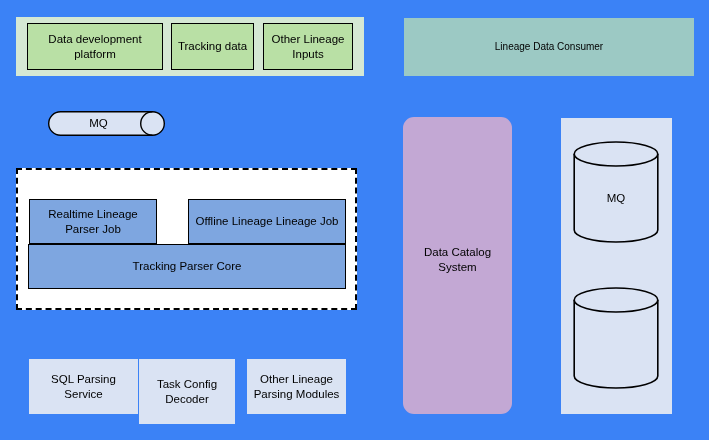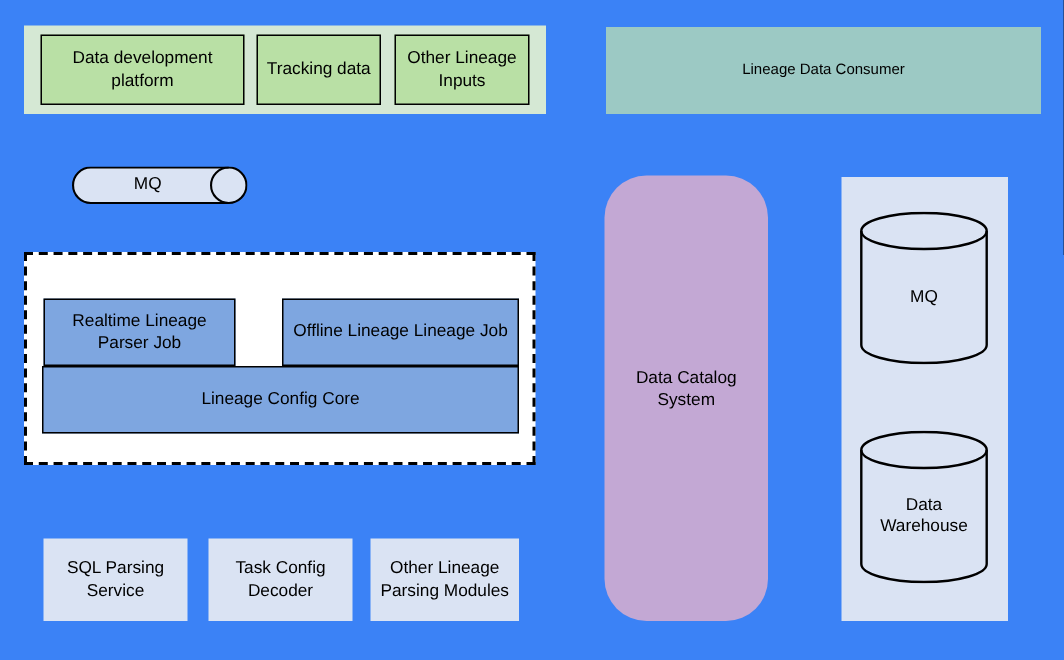--- a/index.html
+++ b/index.html
@@ -79,29 +79,29 @@
   #parser-realtime { left: 29px;  top: 199px; width: 128px; height: 45px; }
   #parser-offline  { left: 188px; top: 199px; width: 158px; height: 45px; }
   #parser-core     { left: 28px;  top: 244px; width: 318px; height: 45px; }
 
   
   .module-box {
     background: #dae3f3;
     border: none;
     font-size: 11.5px;
   }
-  #mod-sql     { left: 29px;  top: 359px; width: 96px; height: 55px; }
-  #mod-task    { left: 139px; top: 359px; width: 96px; height: 55px; }
+  #mod-sql     { left: 29px;  top: 359px; width: 109px; height: 55px; }
+  #mod-task    { left: 139px; top: 359px; width: 96px; height: 65px; }
   #mod-other   { left: 247px; top: 359px; width: 99px; height: 55px; }
 
   
   #catalog {
     left: 403px; top: 117px; width: 109px; height: 297px;
     background: #c3a8d4;
-    border-radius: 28px;
+    border-radius: 11px;
     font-size: 11.5px;
   }
   #catalog .catalog-label {
     position: relative;
     top: -6px;
   }
 
   
   #storage-group {
     left: 561px; top: 118px; width: 111px; height: 296px;
@@ -142,21 +142,21 @@
     <svg width="117" height="25" viewBox="0 0 117 25">
       <path d="M 12.5 0.7 L 104.5 0.7 A 11.8 11.8 0 0 1 104.5 24.3 L 12.5 24.3 A 11.8 11.8 0 0 1 12.5 0.7 Z" fill="#dae3f3" stroke="#000000" stroke-width="1.4"></path>
       <path d="M 104.5 0.7 A 11.8 11.8 0 0 0 104.5 24.3" fill="none" stroke="#000000" stroke-width="1.4"></path>
     </svg>
     <span class="mq-label">MQ</span>
   </div>
 
   <div class="node" id="parser-group"></div>
   <div class="node parser-box" id="parser-realtime">Realtime Lineage Parser Job</div>
   <div class="node parser-box" id="parser-offline">Offline Lineage Lineage Job</div>
-  <div class="node parser-box" id="parser-core">Lineage Config Core</div>
+  <div class="node parser-box" id="parser-core">Tracking Parser Core</div>
 
   <div class="node module-box" id="mod-sql">SQL Parsing
 Service</div>
   <div class="node module-box" id="mod-task">Task Config
 Decoder</div>
   <div class="node module-box" id="mod-other">Other Lineage
 Parsing Modules</div>
 
   <div class="node" id="catalog">
     <span class="catalog-label">Data Catalog
@@ -171,17 +171,15 @@
       <path d="M 1.2 13 A 41.8 12 0 0 0 84.8 13" fill="none" stroke="#000000" stroke-width="1.6"></path>
     </svg>
     <span class="db-label">MQ</span>
   </div>
 
   <div class="db-cyl" id="db-dw">
     <svg width="86" height="102" viewBox="0 0 86 102">
       <path d="M 1.2 13 L 1.2 89 A 41.8 12 0 0 0 84.8 89 L 84.8 13 A 41.8 12 0 0 0 1.2 13 Z" fill="#dae3f3" stroke="#000000" stroke-width="1.6"></path>
       <path d="M 1.2 13 A 41.8 12 0 0 0 84.8 13" fill="none" stroke="#000000" stroke-width="1.6"></path>
     </svg>
-    <span class="db-label">Data
-Warehouse</span>
   </div>
 
 </div>
 
 </body></html>

